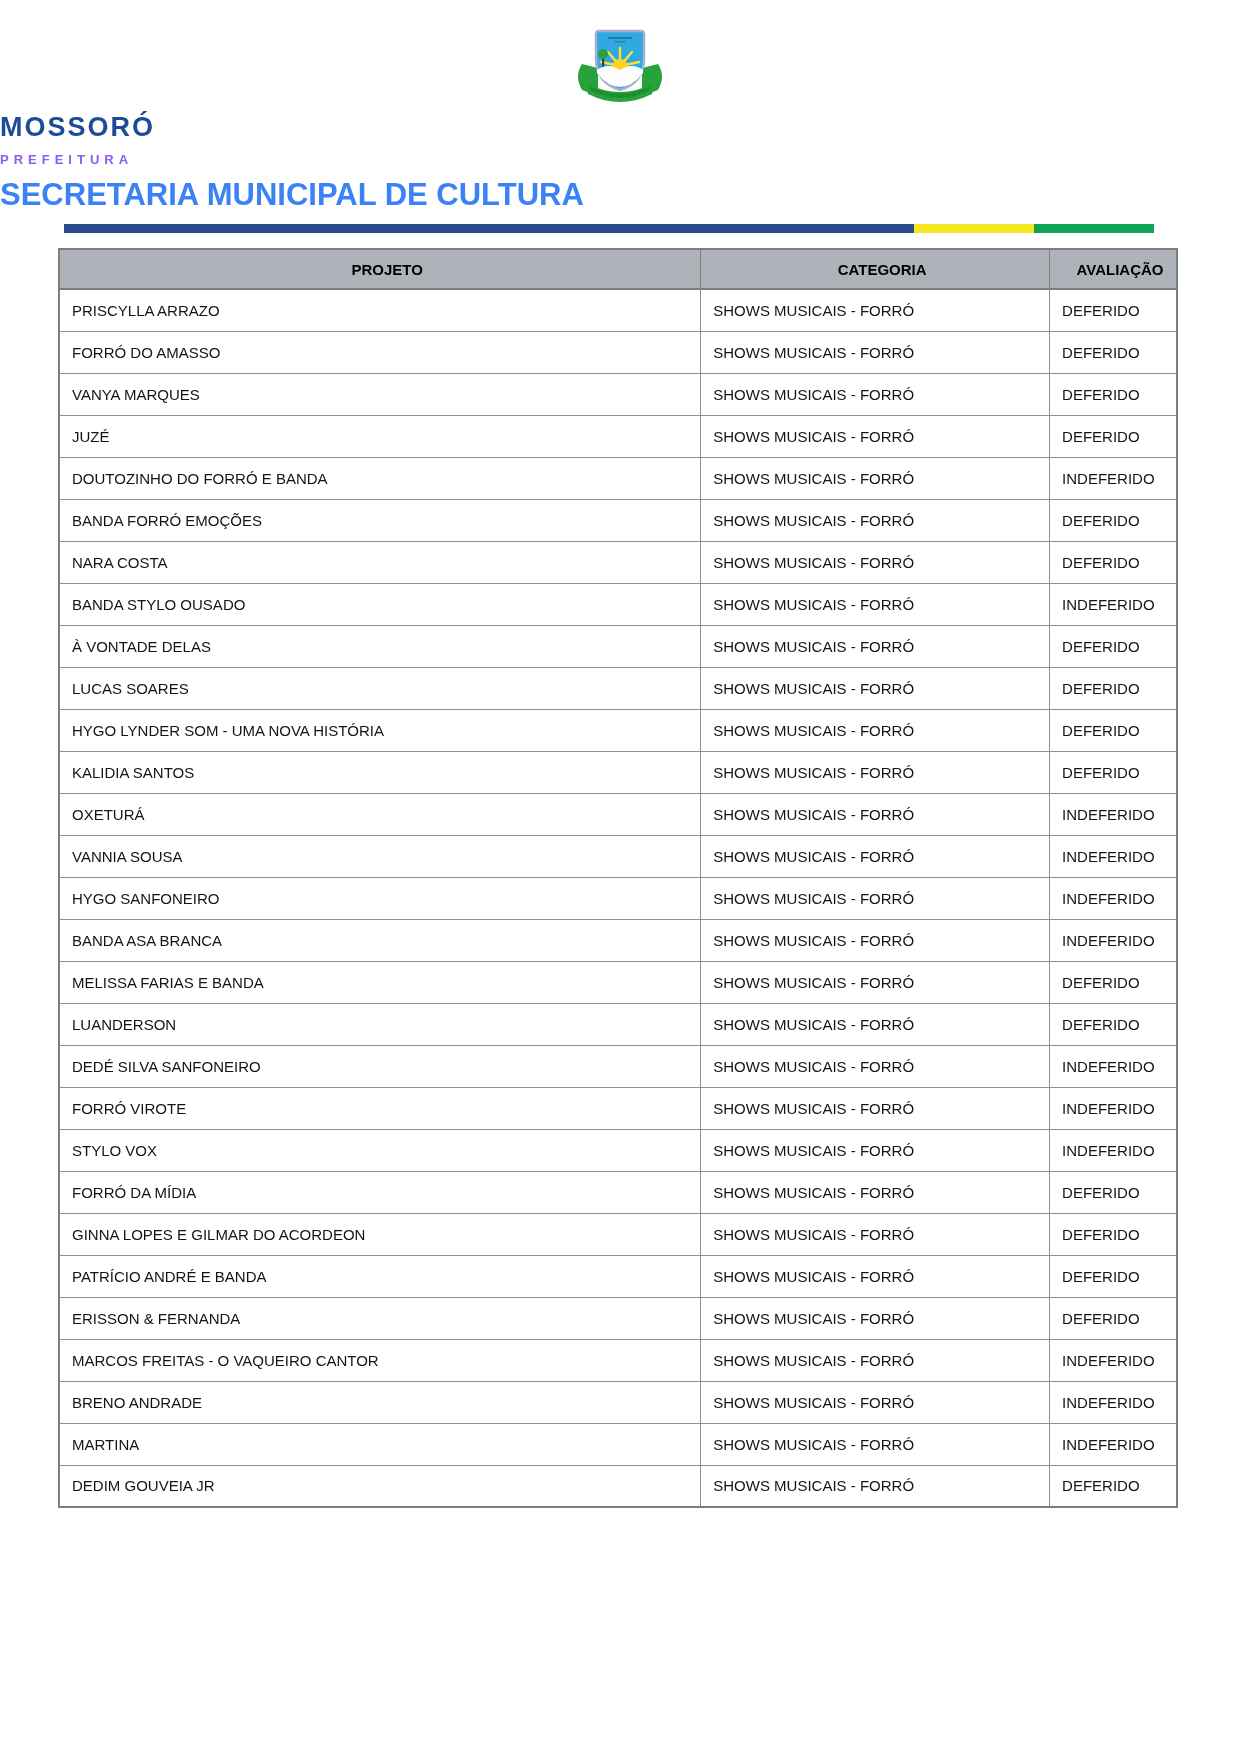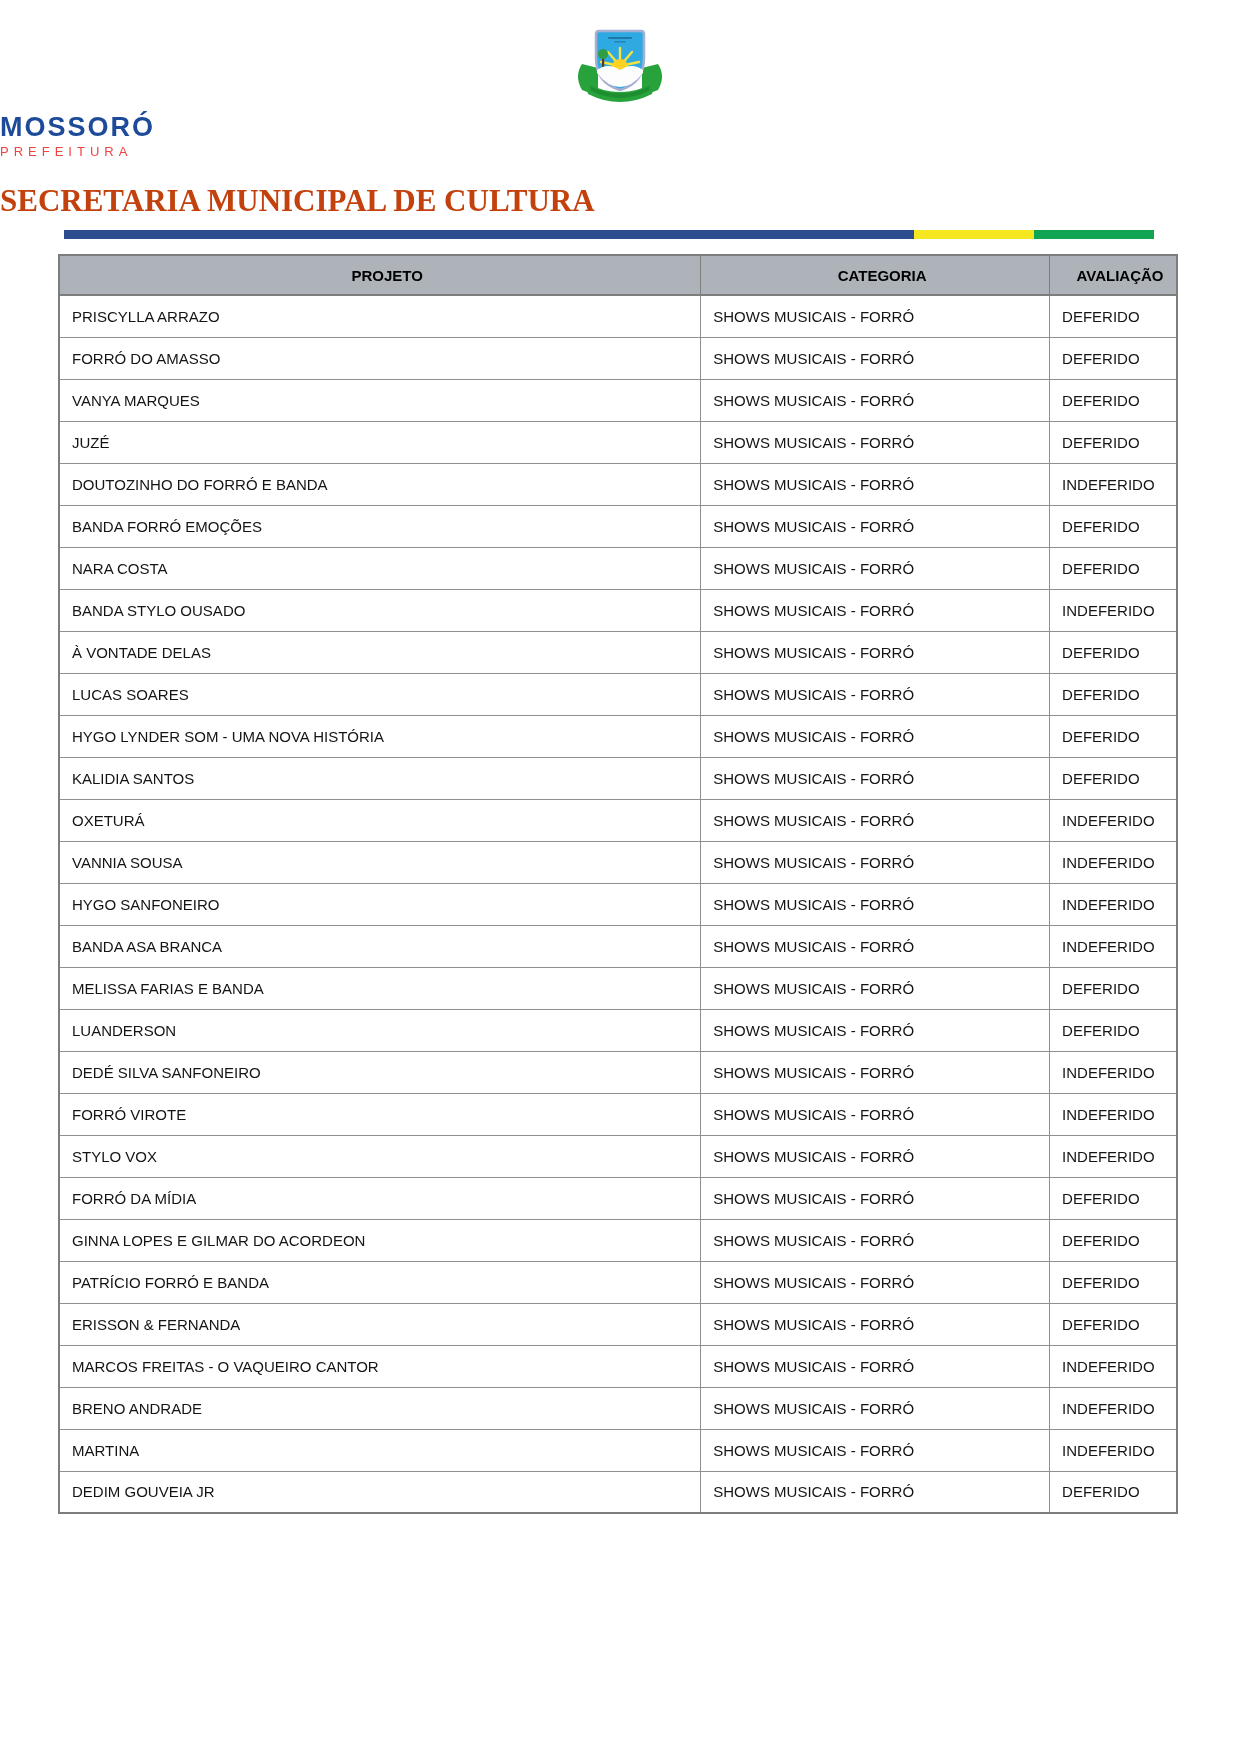--- a/index.html
+++ b/index.html
@@ -11,29 +11,28 @@
     overflow:hidden;
   }
   .page-header { padding-top:26px; }
   .crest { display:block; margin:0 auto; }
   .city-name {
     margin-top:6px;
     font-size:27px; font-weight:bold; letter-spacing:2px;
     color:#1d4b9a;
   }
   .city-subtitle {
-    margin-top:1px;
-    font-size:13px; font-weight:normal; letter-spacing:5px;
-    color:#ef4444;
+    margin-top:9px;
+    font-size:13px; font-weight:bold; letter-spacing:5px;
+    color:#8b5cf6;
   }
   .page-title {
-    margin-top:24px;
+    margin-top:10px;
     font-size:31px; font-weight:600; letter-spacing:0px;
-    color:#c2410c;
-    font-family:Liberation Serif, serif;
+    color:#3b82f6;
   }
   .tri-bar {
     display:flex; height:9px; width:1090px;
     margin:11px 0 0 64px;
   }
   .tri-bar .seg-blue   { width:78%; height:100%; }
   .tri-bar .seg-yellow { width:11%; height:100%; }
   .tri-bar .seg-green  { width:11%; height:100%; }
 
   table.projects {
@@ -234,21 +233,21 @@
     <td>FORRÓ DA MÍDIA</td>
     <td>SHOWS MUSICAIS - FORRÓ</td>
     <td>DEFERIDO</td>
   </tr>
       <tr>
     <td>GINNA LOPES E GILMAR DO ACORDEON</td>
     <td>SHOWS MUSICAIS - FORRÓ</td>
     <td>DEFERIDO</td>
   </tr>
       <tr>
-    <td>PATRÍCIO FORRÓ E BANDA</td>
+    <td>PATRÍCIO ANDRÉ E BANDA</td>
     <td>SHOWS MUSICAIS - FORRÓ</td>
     <td>DEFERIDO</td>
   </tr>
       <tr>
     <td>ERISSON &amp; FERNANDA</td>
     <td>SHOWS MUSICAIS - FORRÓ</td>
     <td>DEFERIDO</td>
   </tr>
       <tr>
     <td>MARCOS FREITAS - O VAQUEIRO CANTOR</td>

